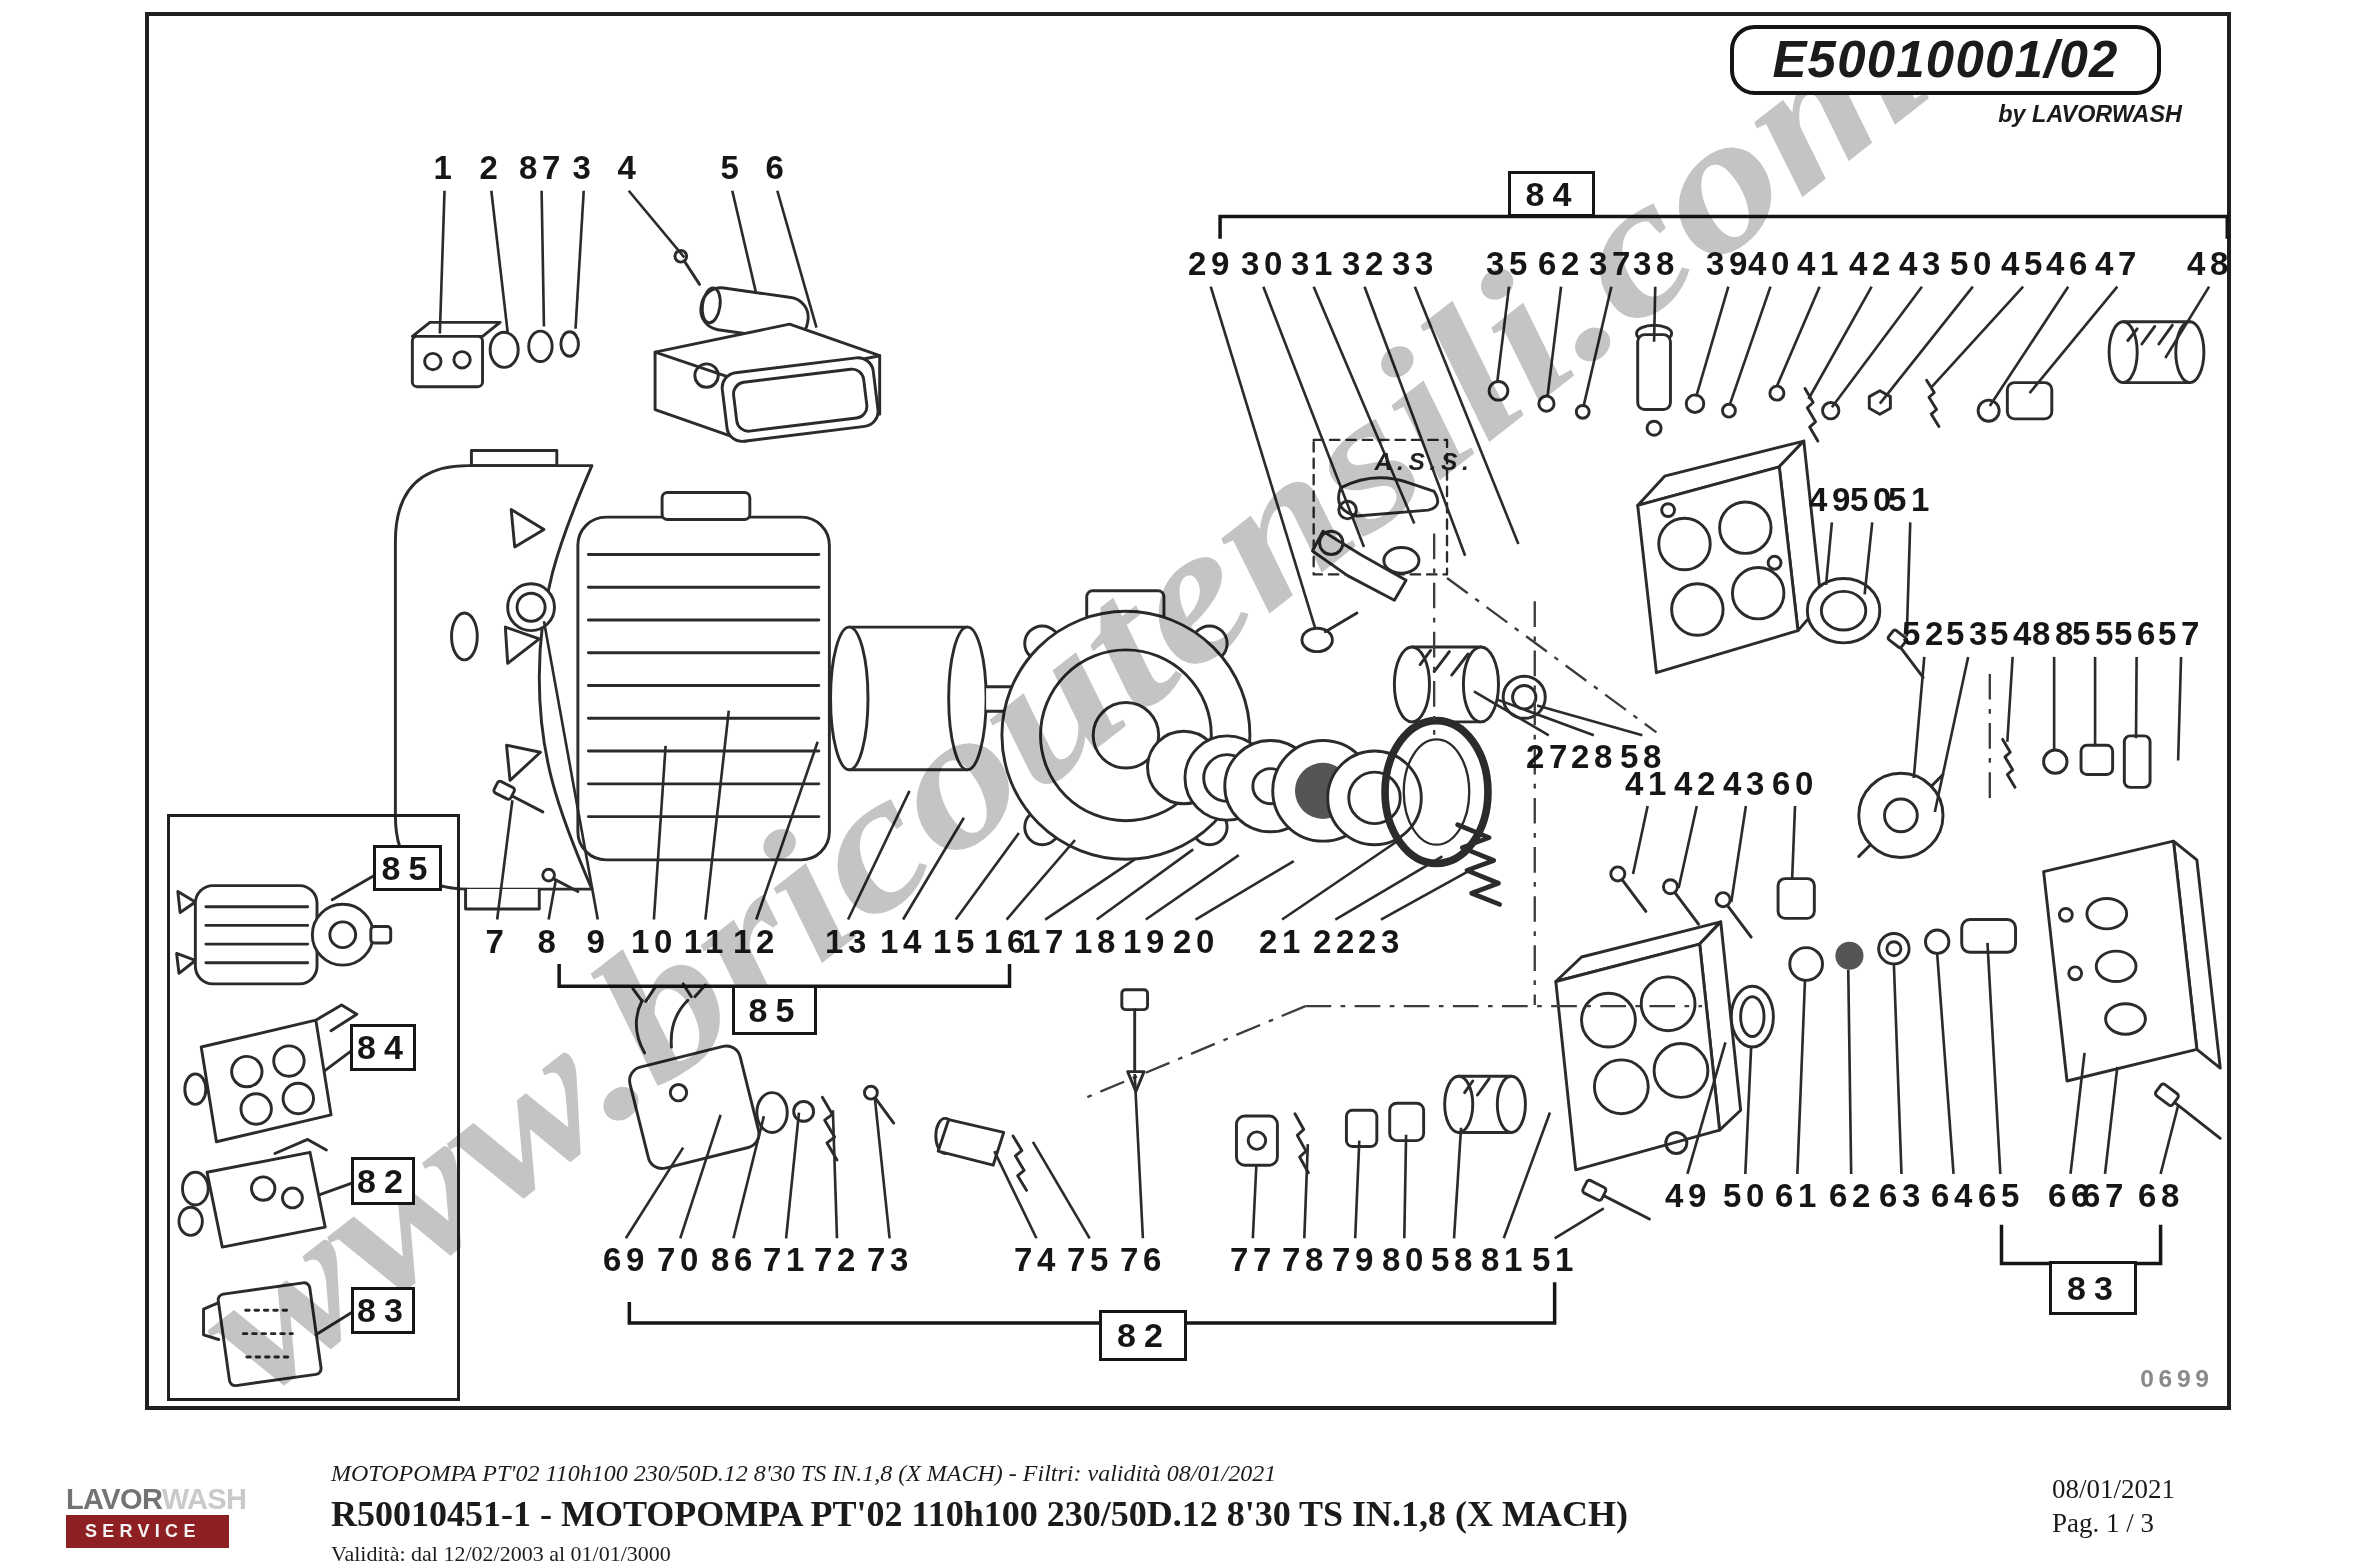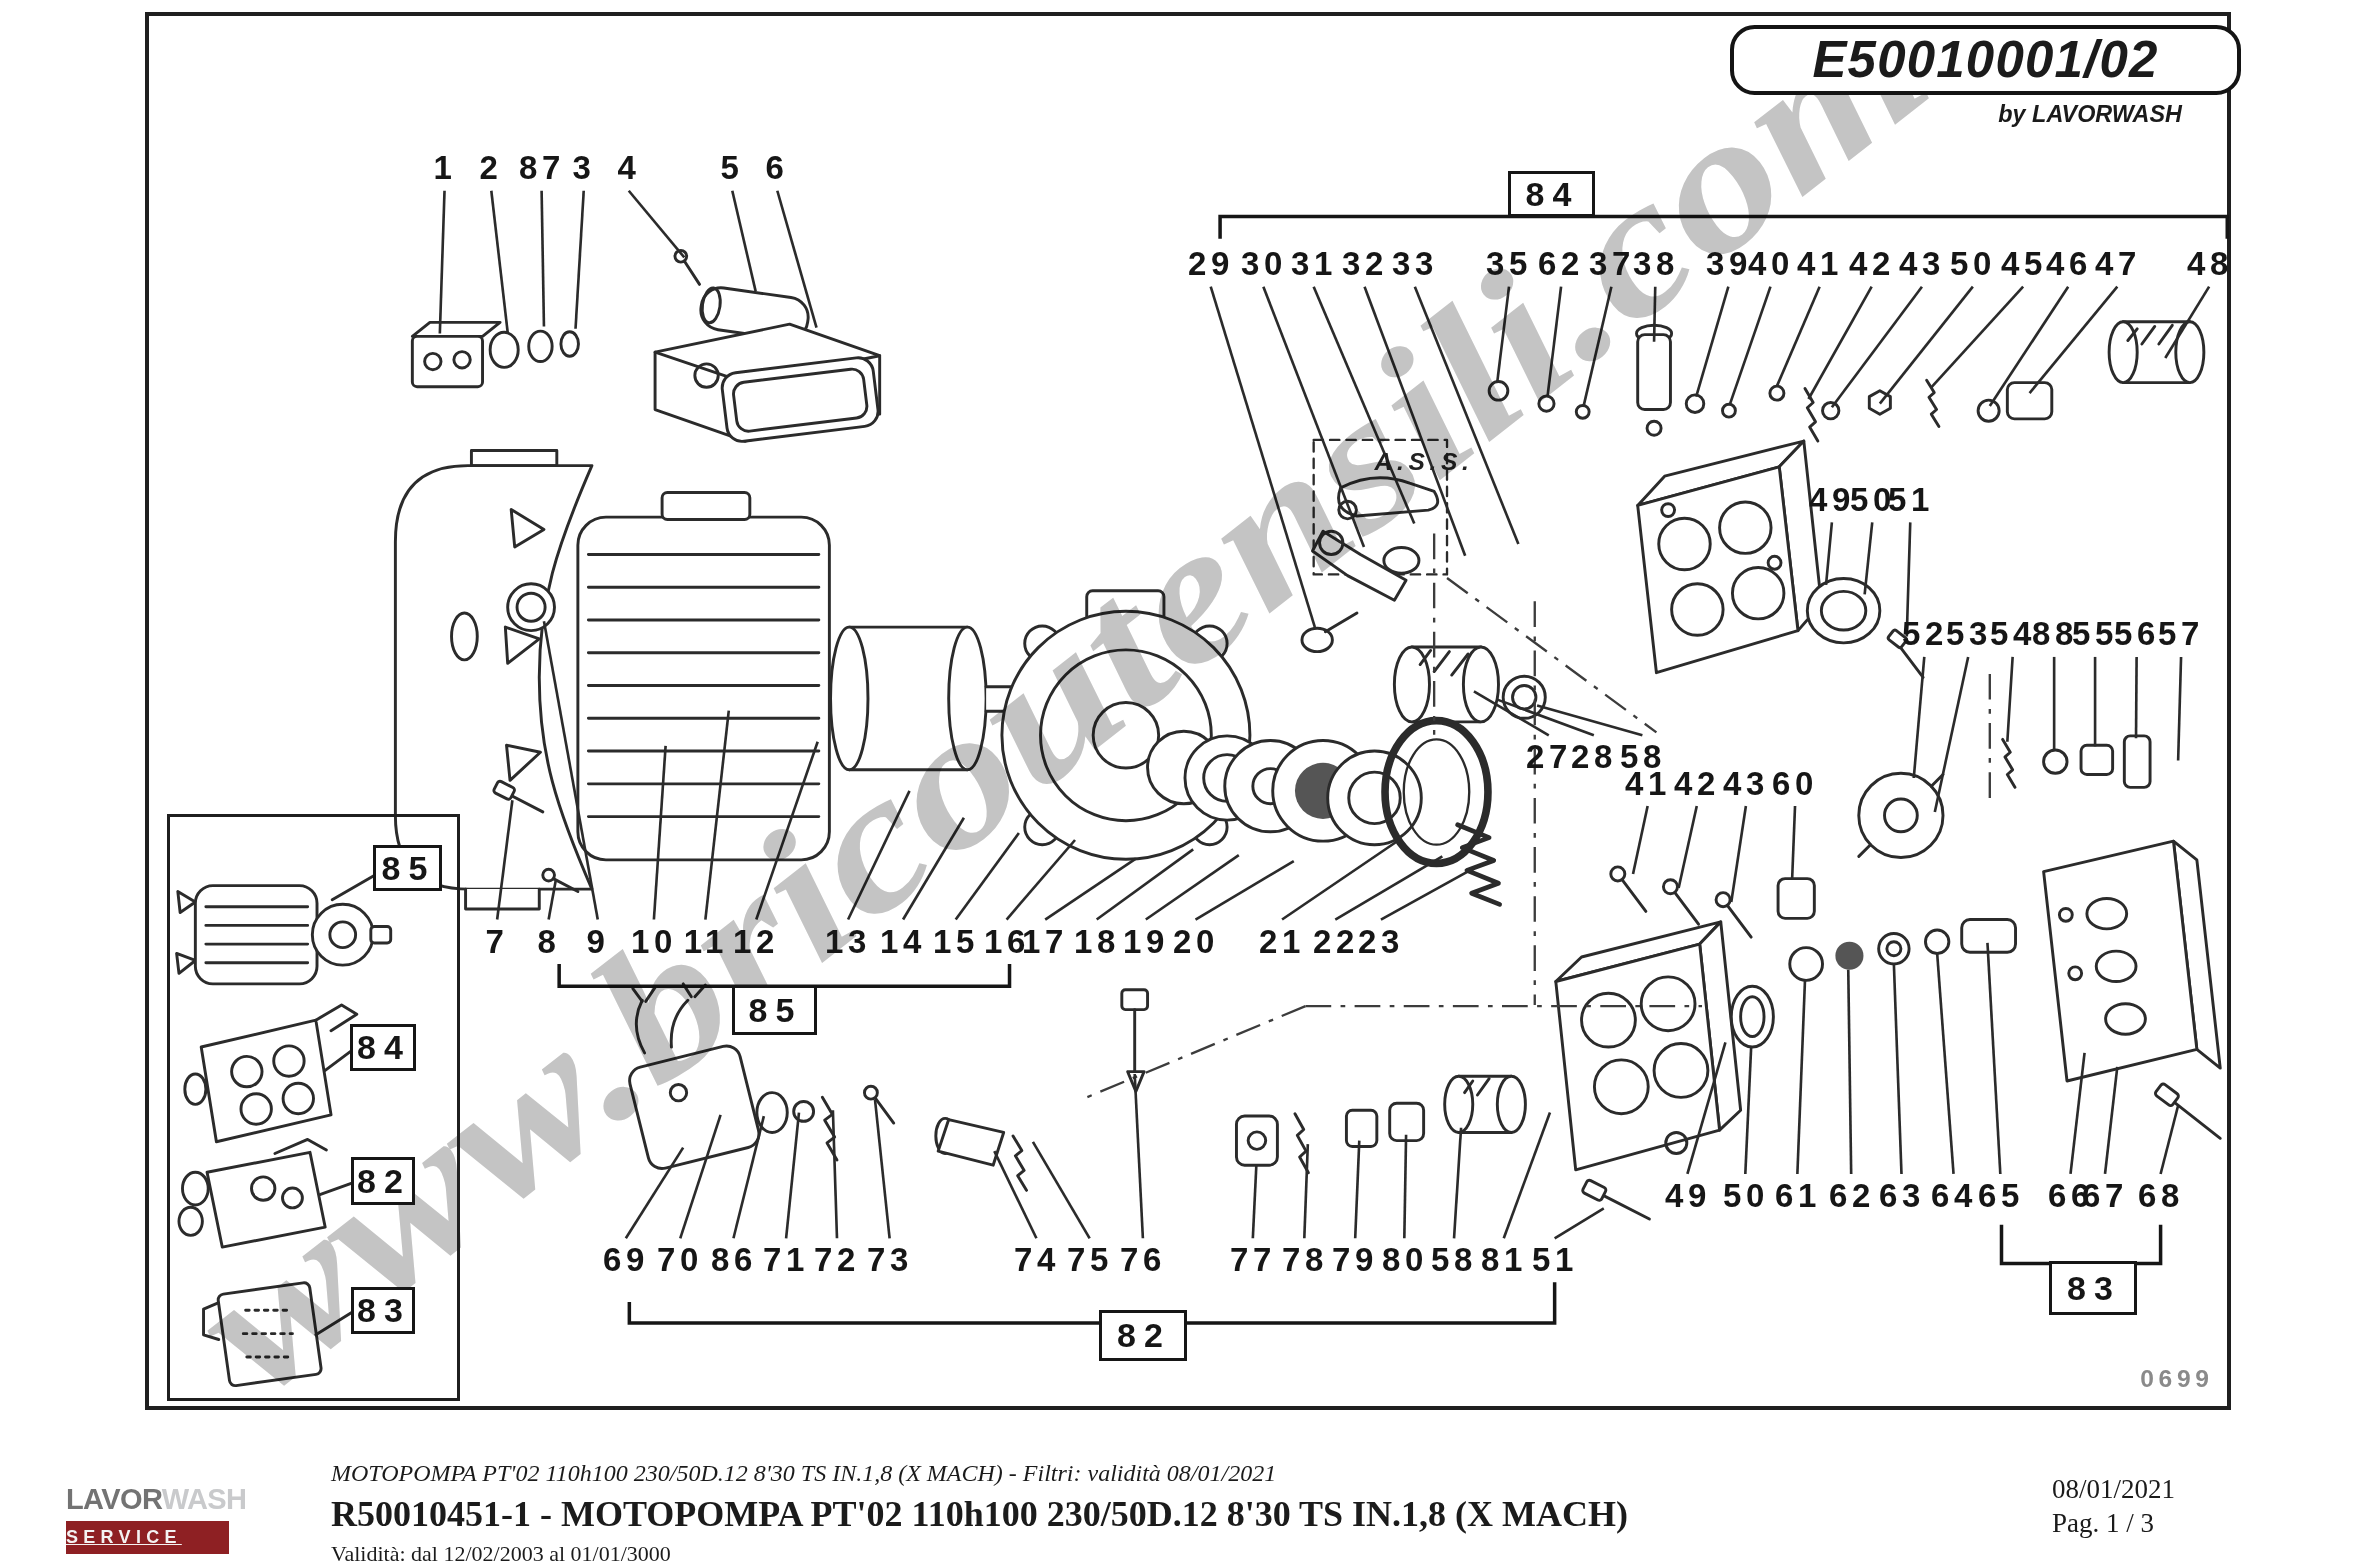--- a/index.html
+++ b/index.html
@@ -9,37 +9,37 @@
          border:4.1px solid #1f1f1f;box-sizing:border-box;background:#fff;}
   #art{position:absolute;left:0;top:0;width:2377px;height:1563px;}
   #label-layer,#callout-layer{position:absolute;left:0;top:0;width:2377px;height:1563px;pointer-events:none;}
   .plabel{position:absolute;transform:translateX(-50%);font-weight:bold;font-size:33px;
           letter-spacing:4.7px;white-space:nowrap;line-height:37px;color:#161616;}
   .callout{position:absolute;border:3.5px solid #161616;background:#fff;box-sizing:border-box;
            display:flex;align-items:center;justify-content:center;font-weight:bold;
            font-size:34px;letter-spacing:8.2px;padding-left:2px;color:#161616;}
   #sidebar-frame{position:absolute;left:167px;top:814px;width:293px;height:587px;
                  border:3.5px solid #1f1f1f;box-sizing:border-box;}
-  #doc-code-box{position:absolute;left:1730px;top:24.6px;width:511px;height:70px;
+  #doc-code-box{position:absolute;left:1730px;top:24.6px;width:431px;height:70px;
                 border:4.1px solid #141414;border-radius:24.6px;box-sizing:border-box;background:#fff;
                 display:flex;align-items:center;justify-content:center;
                 font-size:51px;font-weight:bold;font-style:italic;letter-spacing:1.2px;}
   #byline{position:absolute;left:1730px;top:101px;width:452px;text-align:right;
           font-size:23.4px;font-weight:bold;font-style:italic;}
   #sheet-code{position:absolute;left:2136px;top:1365px;width:82px;text-align:center;
               font-size:24.6px;letter-spacing:4.7px;color:#8a8a8a;font-weight:bold;}
   
   #footer{position:absolute;left:0;top:1411px;width:2377px;height:152px;background:#fff;}
   #logo{position:absolute;left:66px;top:74px;width:163px;}
   #logo-top{font-size:29px;font-weight:bold;letter-spacing:-0.6px;line-height:29px;white-space:nowrap;}
   #logo-top .lg-dark{color:#737373;}
   #logo-top .lg-light{color:#c9cacc;}
-  #logo-band{margin-top:7px;height:33px;background:#8e2023;display:flex;align-items:center;
-             justify-content:flex-start;padding-right:9.4px;box-sizing:border-box;
-             color:#f4f2f2;font-size:18px;font-weight:bold;letter-spacing:5.3px;text-decoration:underline;}
+  #logo-band{margin-top:1px;height:33px;background:#8e2023;display:flex;align-items:center;
+             justify-content:center;padding-right:9.4px;box-sizing:border-box;
+             color:#f4f2f2;font-size:18px;font-weight:bold;letter-spacing:5.3px;}
   #ftext{position:absolute;left:331px;top:39px;font-family:"Liberation Serif",serif;margin-top:10px;}
   #f-sub{font-style:italic;font-size:24px;line-height:27px;}
   #f-title{font-weight:bold;font-size:36px;line-height:41px;margin-top:7px;white-space:nowrap;}
   #f-valid{font-size:22px;line-height:26px;margin-top:5.9px;}
   #fright{position:absolute;left:2052px;top:61px;font-family:"Liberation Serif",serif;font-size:27px;line-height:34px;}
 </style>
 </head>
 <body>
 
 <div id="page">

